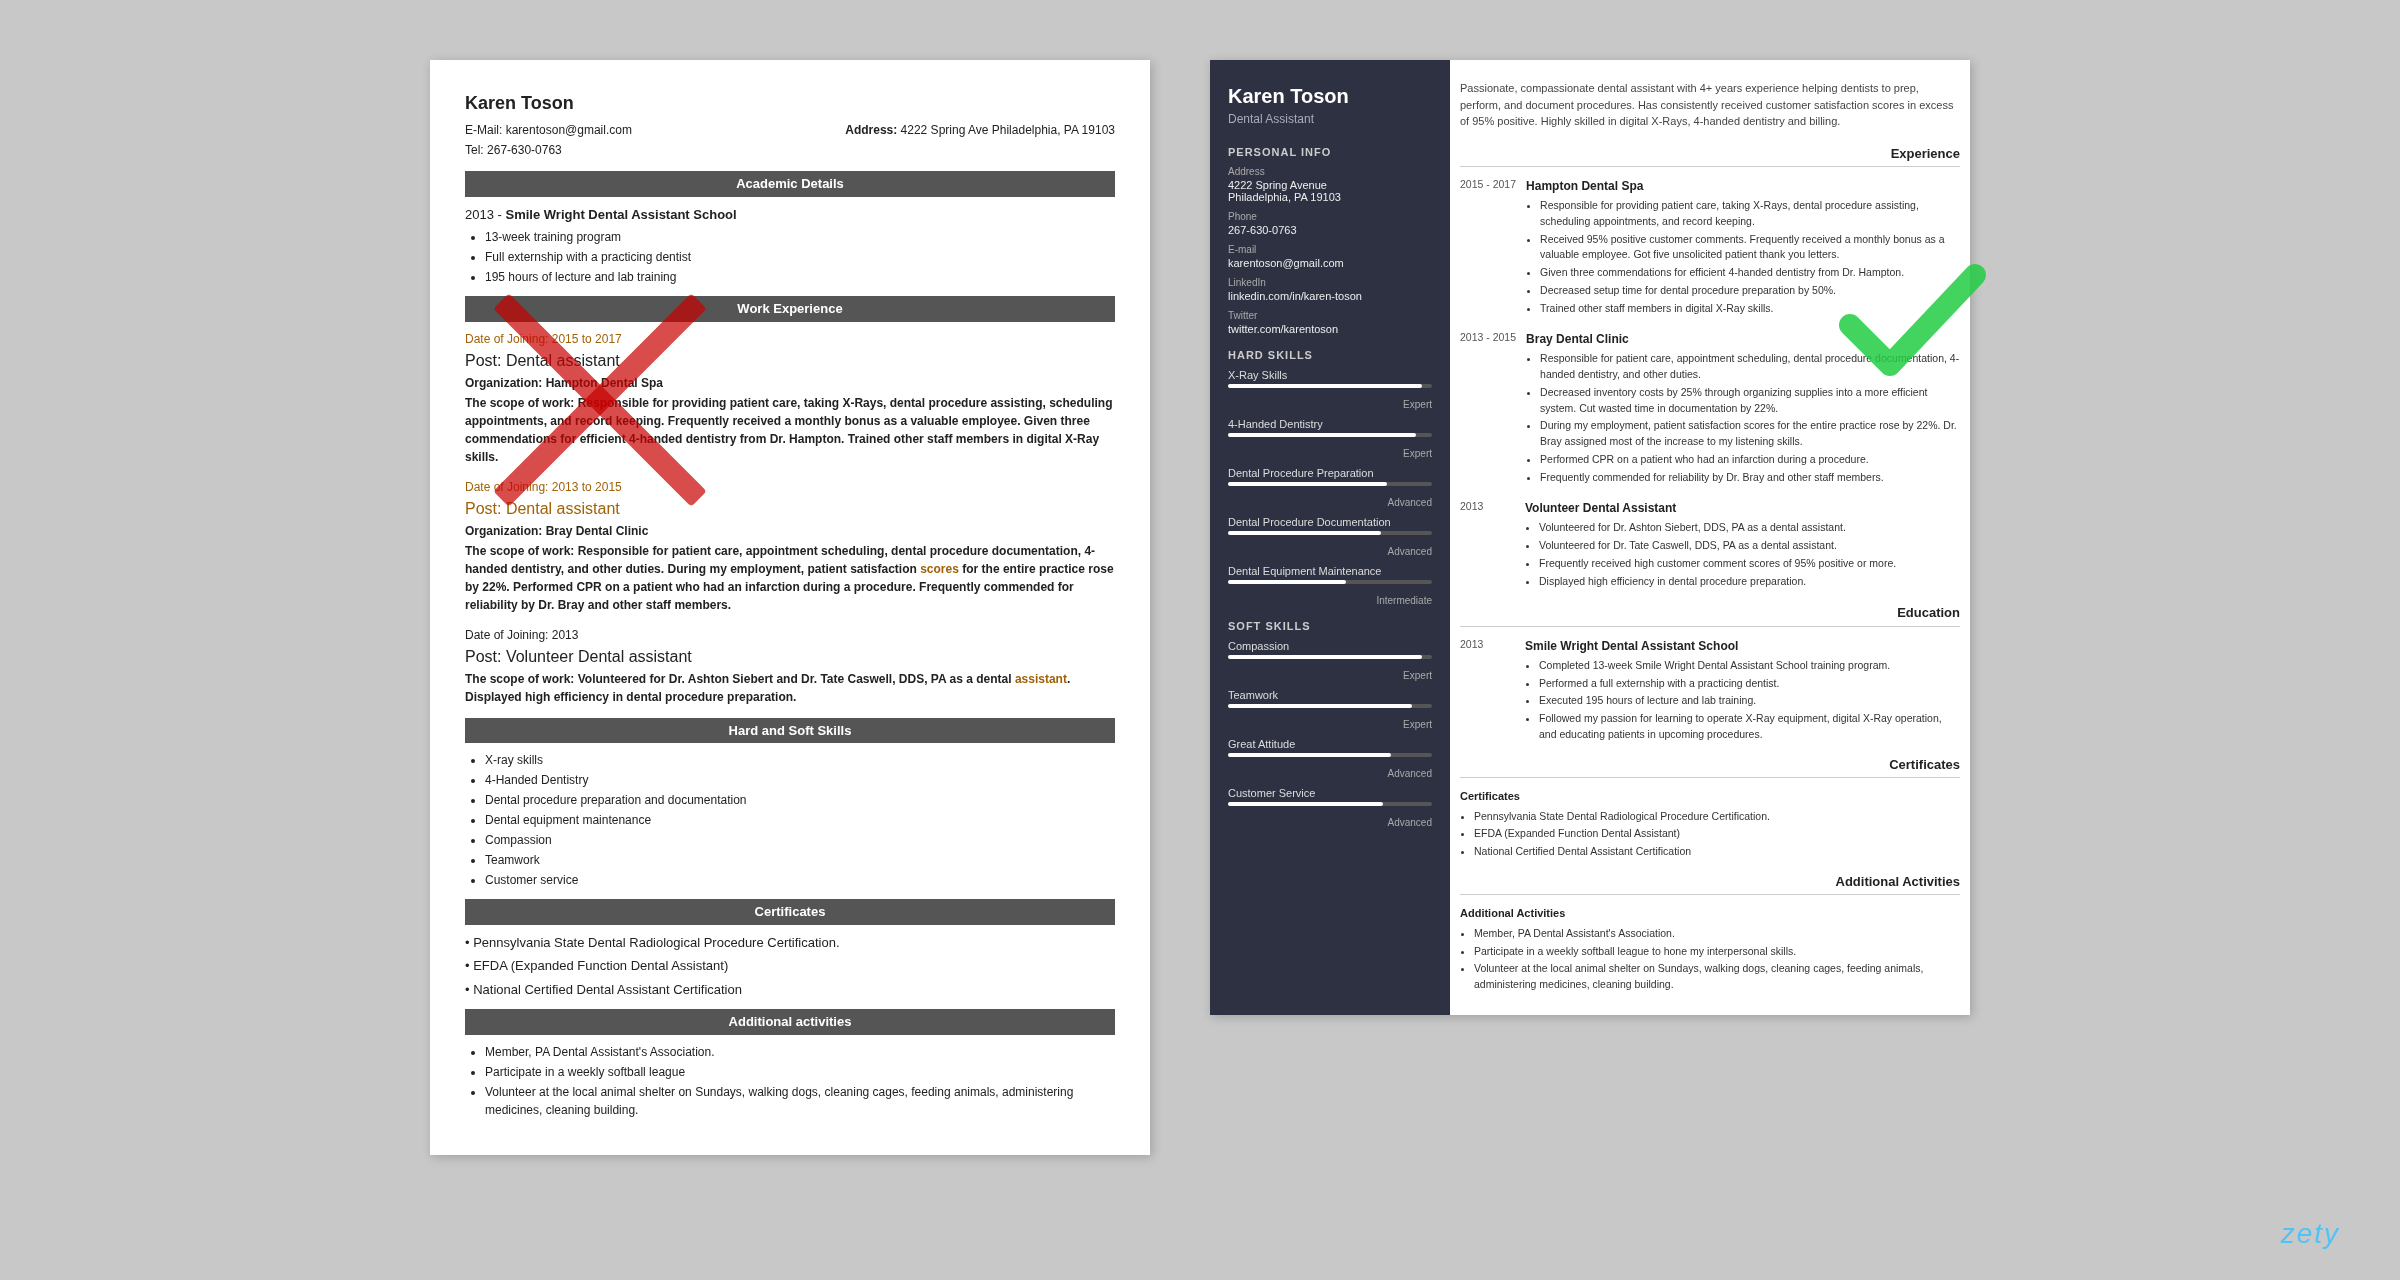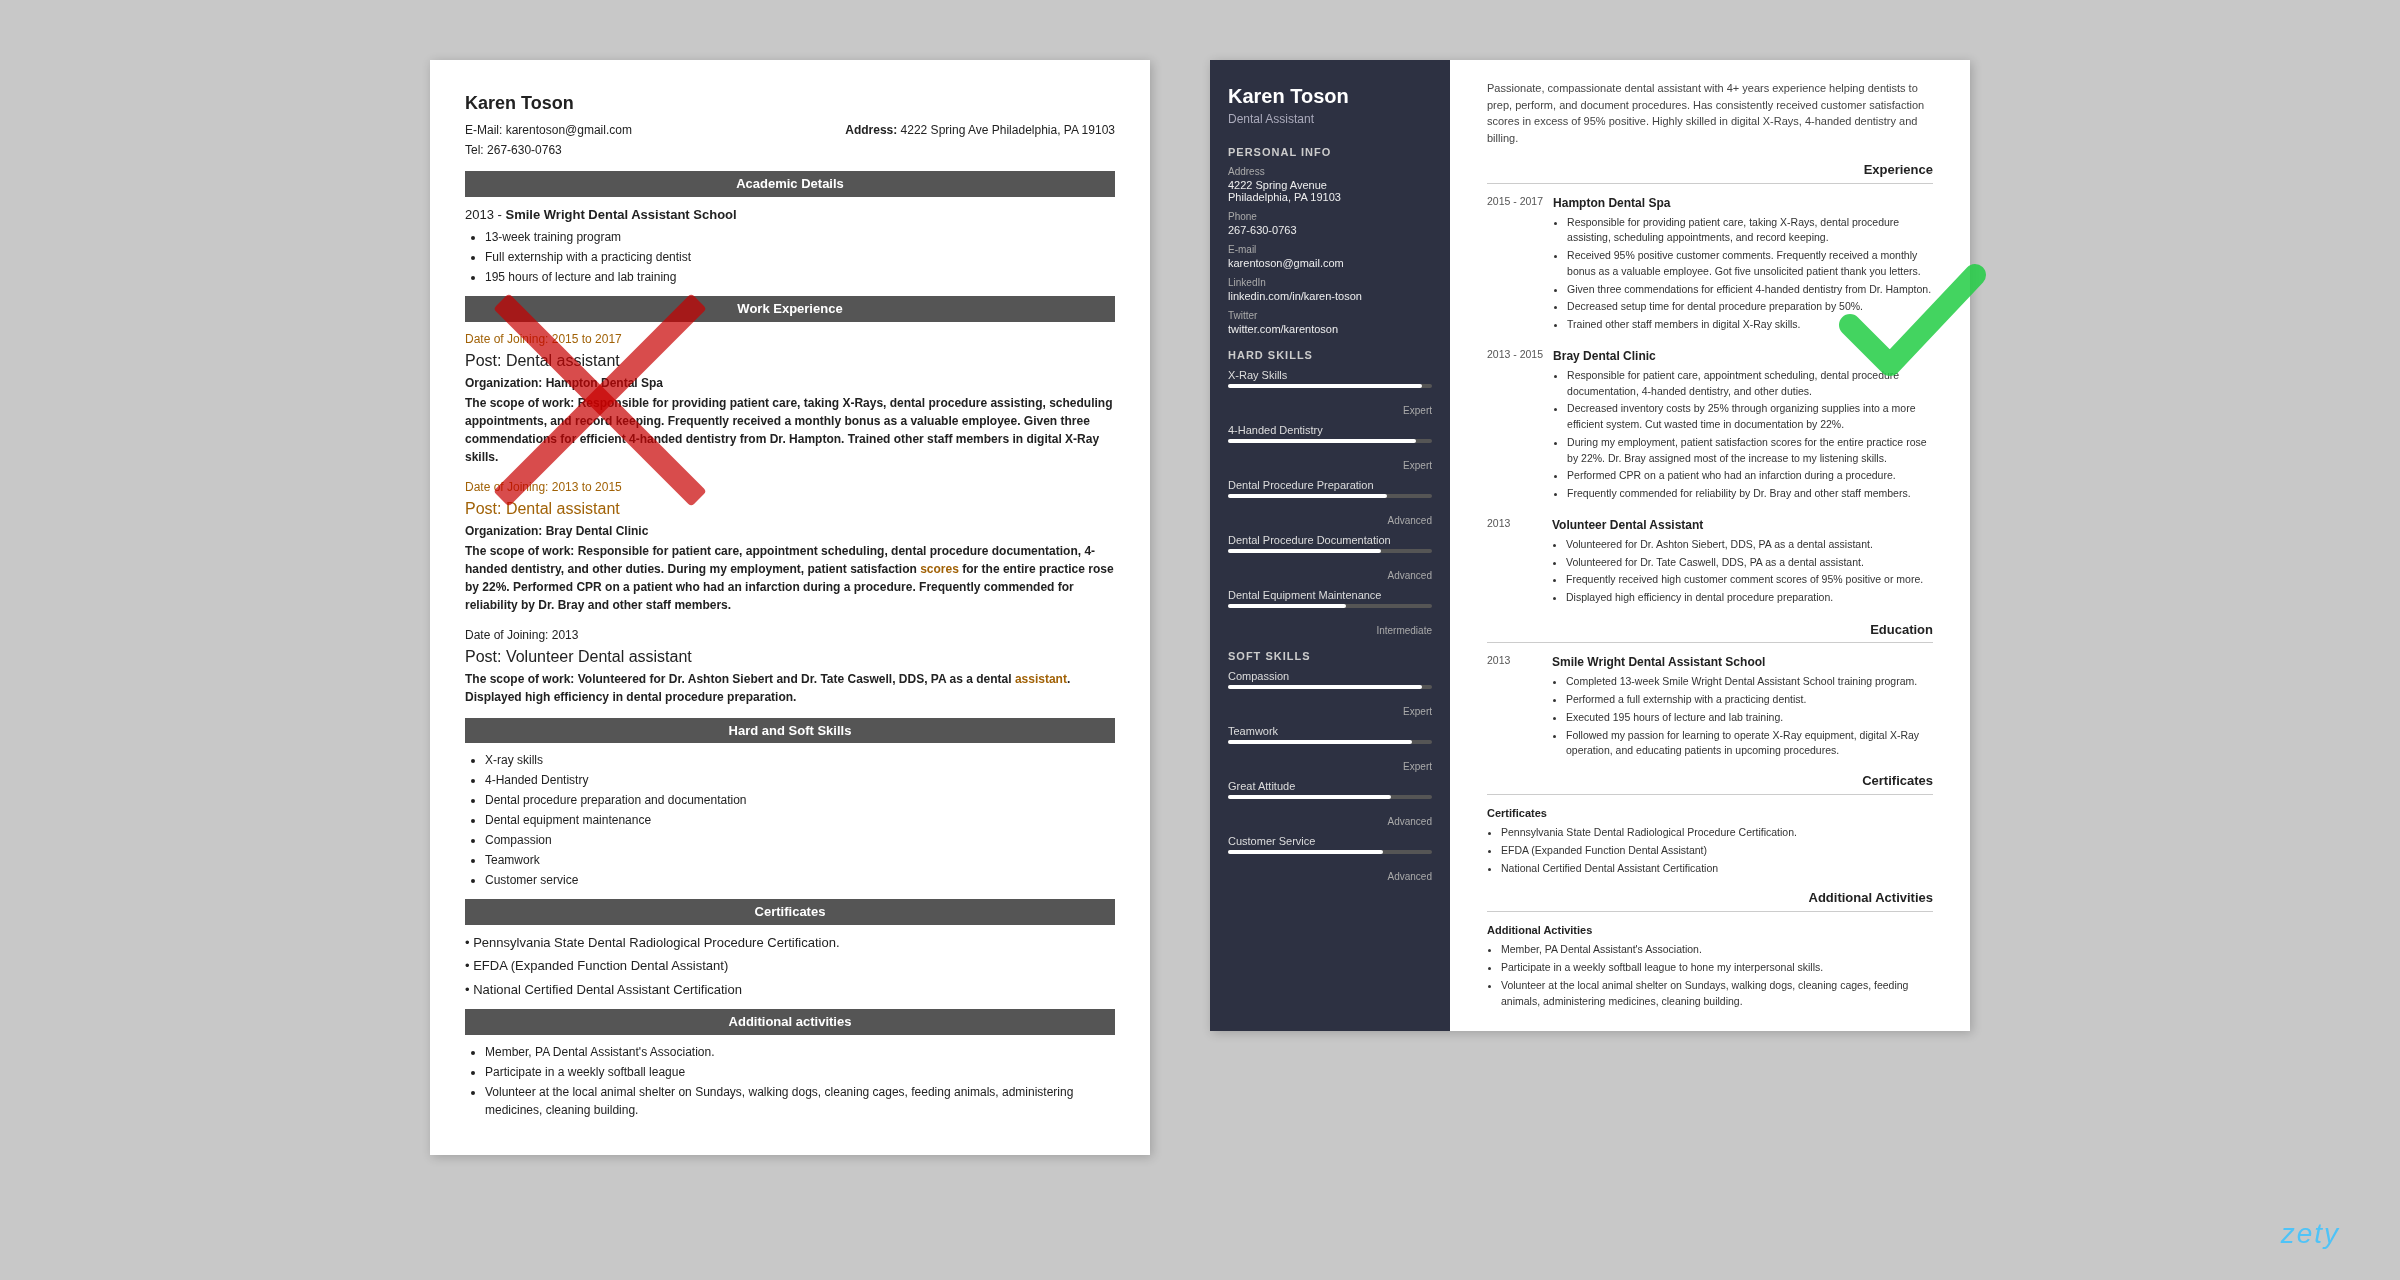--- a/index.html
+++ b/index.html
@@ -145,26 +145,26 @@
       background: #555;
       height: 4px;
       border-radius: 2px;
       width: 100%;
     }
     .skill-bar-fill {
       background: #fff;
       height: 4px;
       border-radius: 2px;
     }
-    .skill-level { font-size: 10px; color: #aaa; text-align: right; margin-top: 17px; }
+    .skill-level { font-size: 10px; color: #aaa; text-align: right; margin-top: 11px; }
 
     
     .main-content {
       flex: 1;
-      padding: 20px 37px;
+      padding: 20px 10px;
       font-size: 11.5px;
       color: #222;
       line-height: 1.5;
     }
     .summary-text {
       font-size: 11px;
       color: #444;
       margin-bottom: 14px;
       line-height: 1.5;
     }

